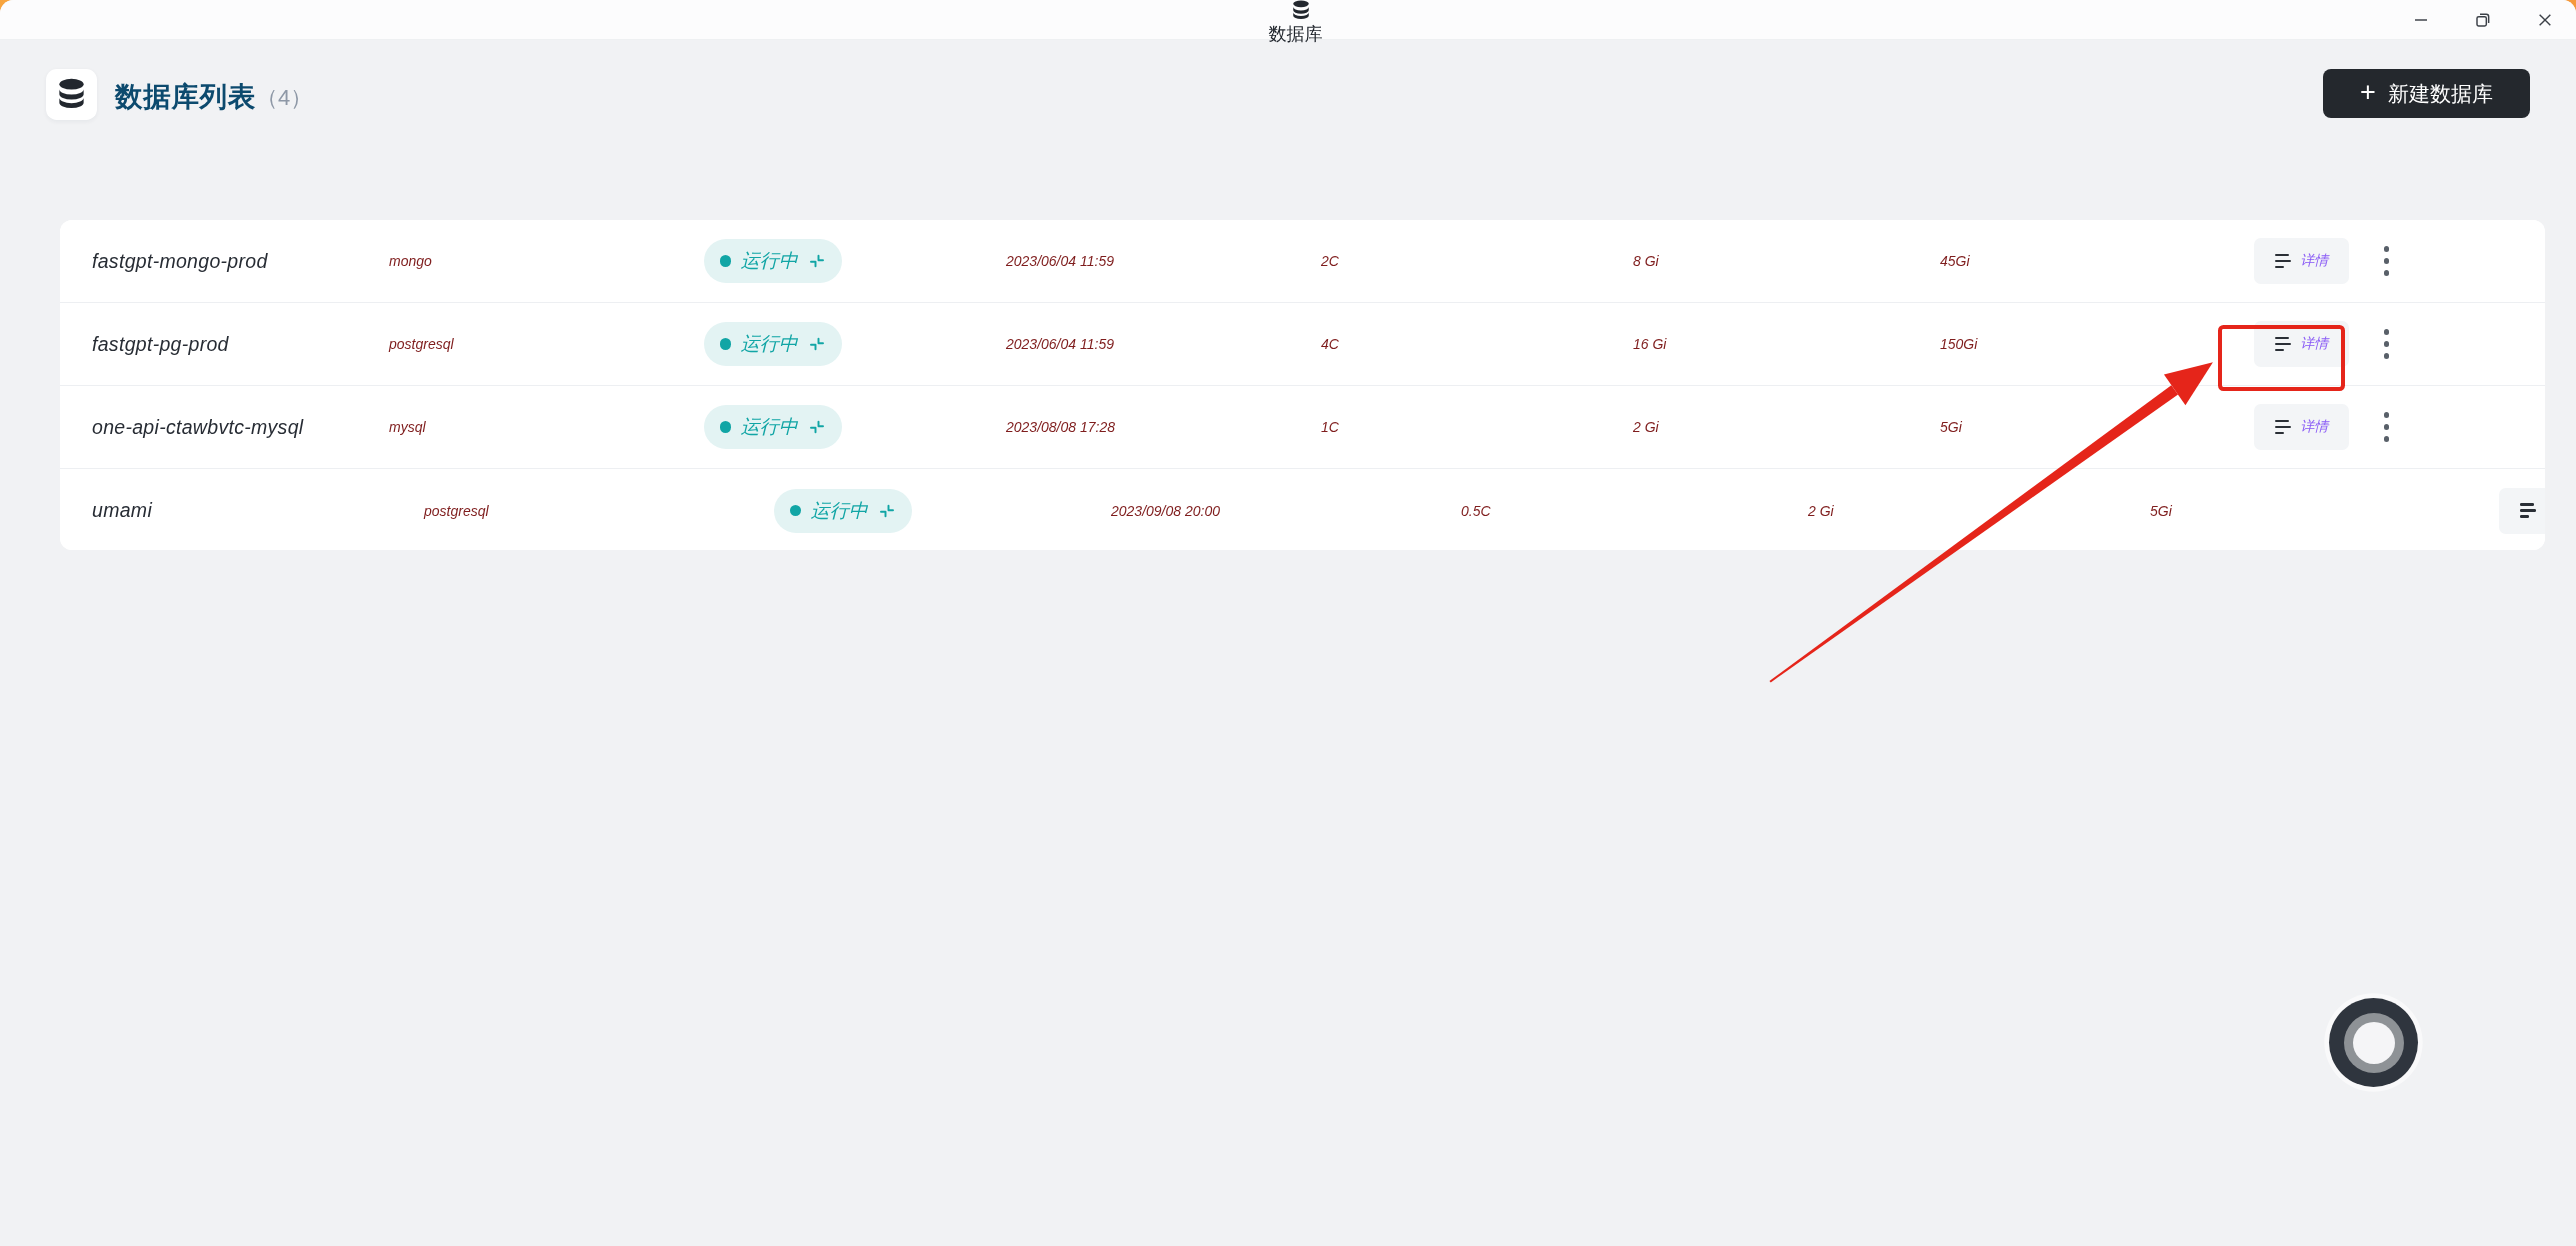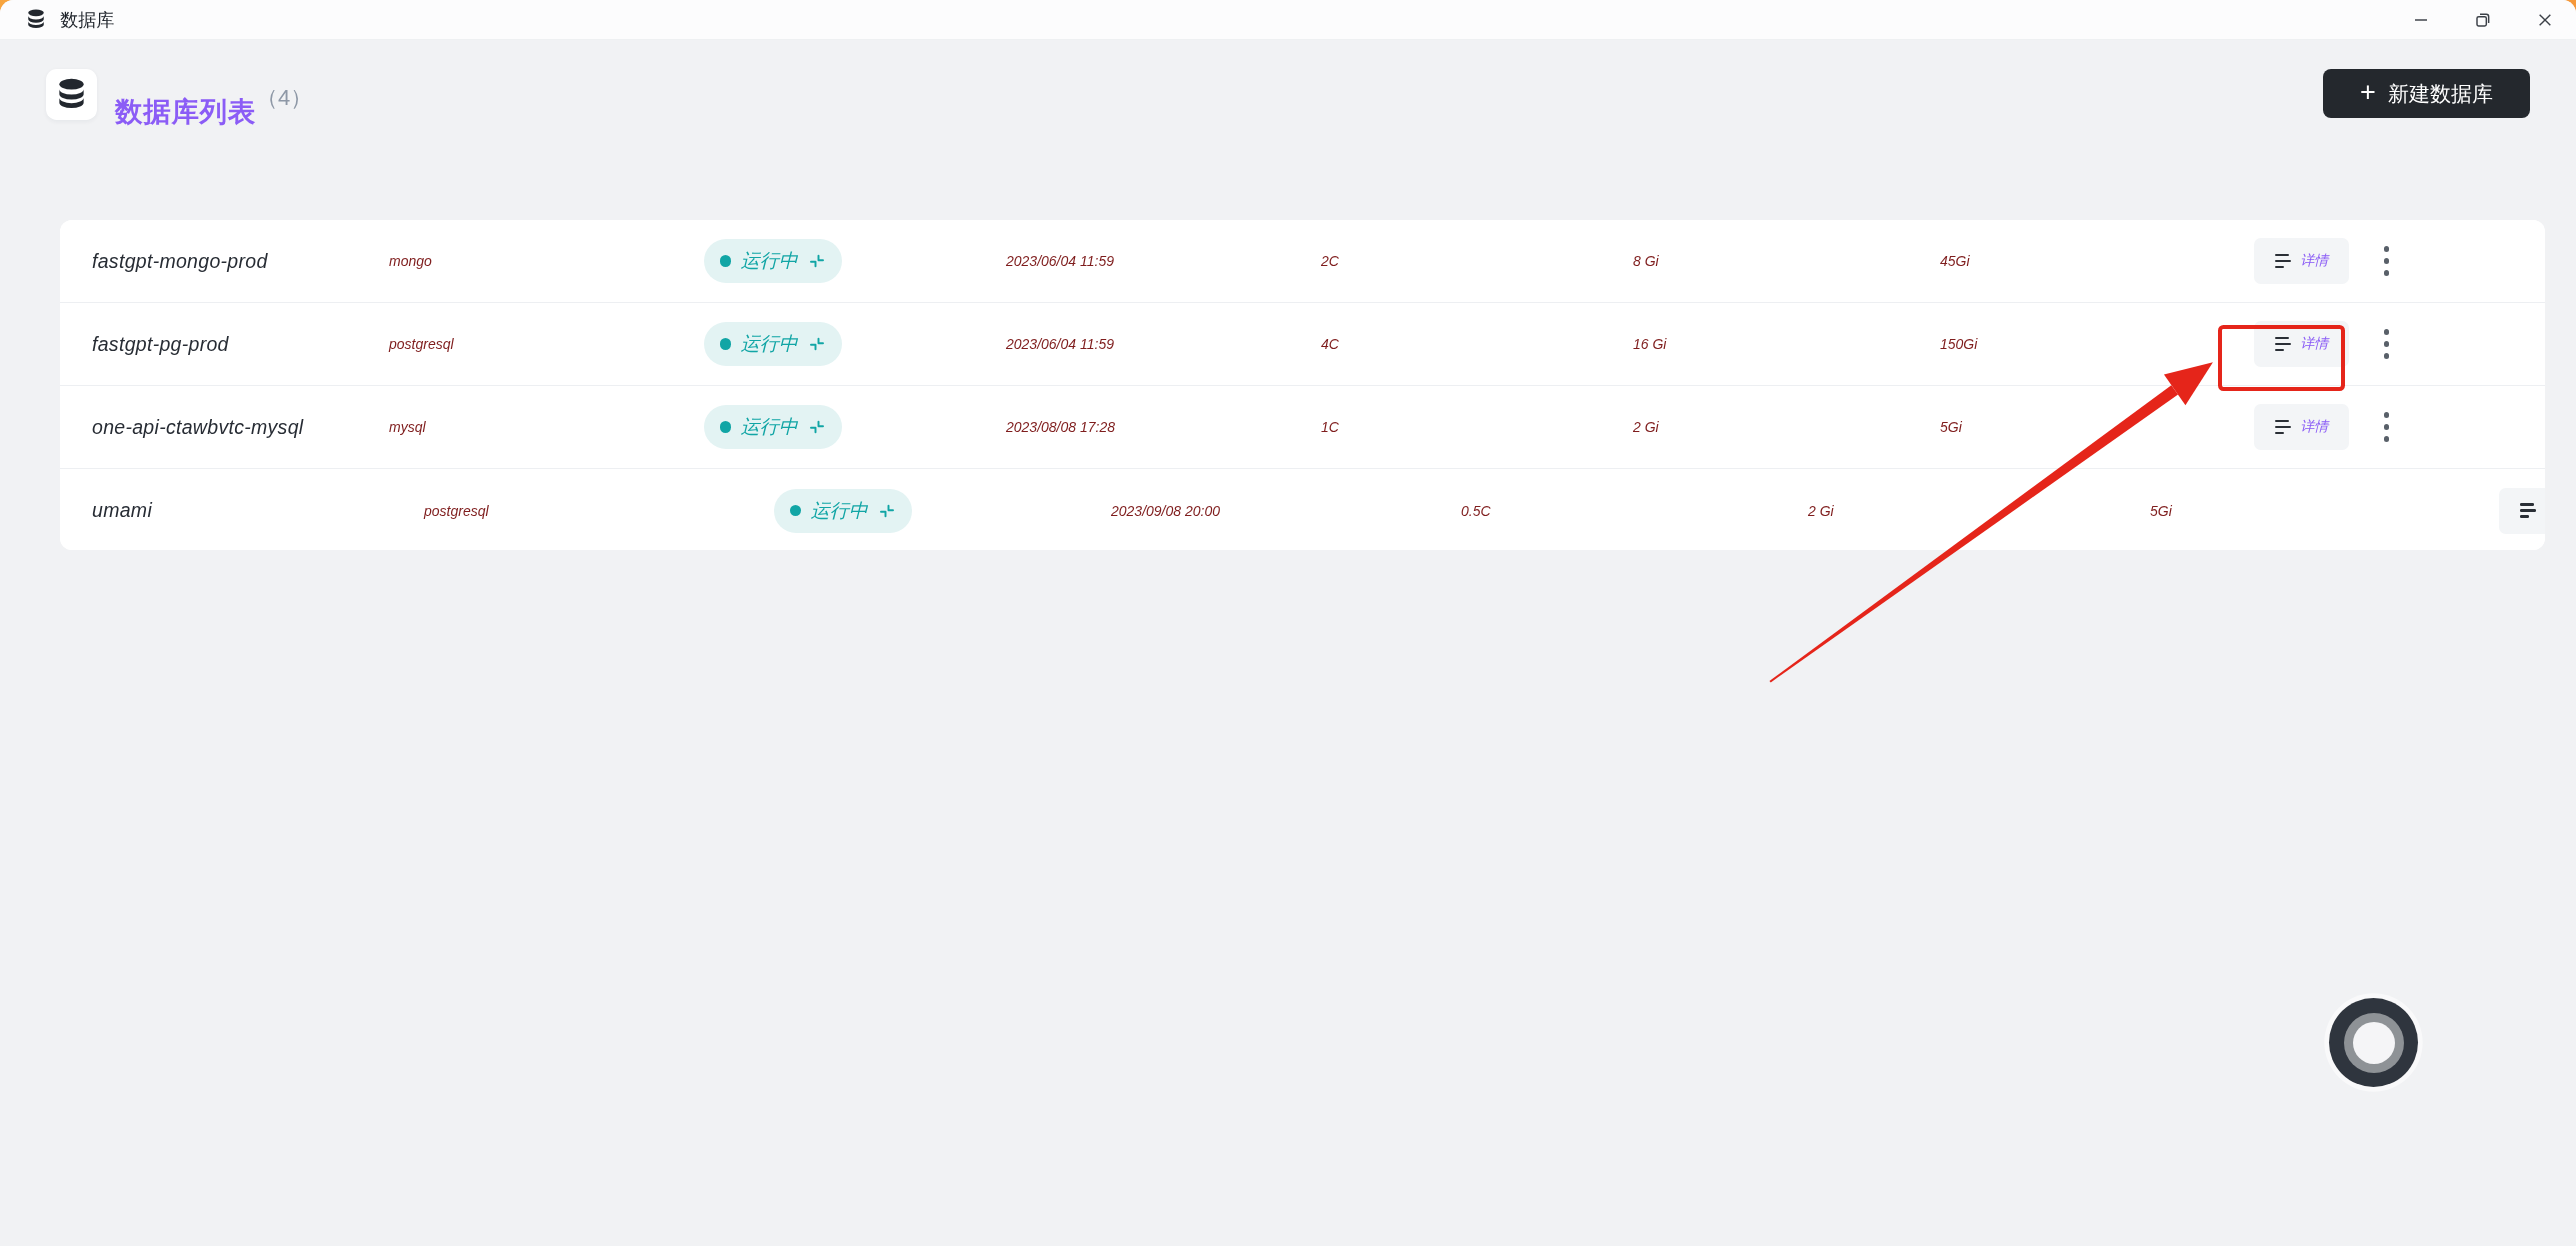--- a/index.html
+++ b/index.html
@@ -11,33 +11,34 @@
   }
   .window {
     position:absolute; left:0; top:0; width:2576px; height:1246px;
     background:#f1f2f4; border-radius:13.4px 13.4px 0 0; overflow:hidden;
   }
   
   .titlebar {
     position:absolute; left:0; top:0; width:100%; height:40px;
     background:#fcfcfd; display:flex; align-items:center;
     border-bottom:0.7px solid #eef0f2;
+    flex-direction:column;
   }
   .titlebar-icon { margin-left:25.5px; width:20px; height:21.5px; display:flex; align-items:center; }
   .titlebar-title { margin-left:14.8px; font-size:18px; color:#1c2128; }
   .win-controls { position:absolute; right:0; top:0; height:40px; display:flex; align-items:center; }
   .win-btn { width:62px; height:40px; display:flex; align-items:center; justify-content:center; cursor:pointer; }
   .win-btn svg { stroke:#3c4148; }
   
   .app-icon-card {
     position:absolute; left:46px; top:69px; width:51px; height:51px;
     background:#ffffff; border-radius:10.7px; display:flex; align-items:center; justify-content:center;
     box-shadow:0 1.3px 4px rgba(20,30,50,0.05);
   }
-  .page-title { position:absolute; left:115px; top:94px; font-size:27.5px; font-weight:bold; color:#8b5cf6; letter-spacing:0.7px; }
+  .page-title { position:absolute; left:115px; top:79px; font-size:27.5px; font-weight:bold; color:#0c4a6e; letter-spacing:0.7px; }
   .page-count { position:absolute; left:256px; top:83px; font-size:22px; color:#8e98a6; }
   .new-btn {
     position:absolute; left:2323px; top:69px; width:207px; height:49px;
     background:#24282d; border-radius:8px; display:flex; align-items:center; justify-content:center;
     color:#ffffff; font-size:21px; cursor:pointer; gap:12px;
   }
   .new-btn .plus { font-size:27px; font-weight:300; line-height:1; margin-top:-2.7px; }
   
   .thead, .trow {
     display:grid;

